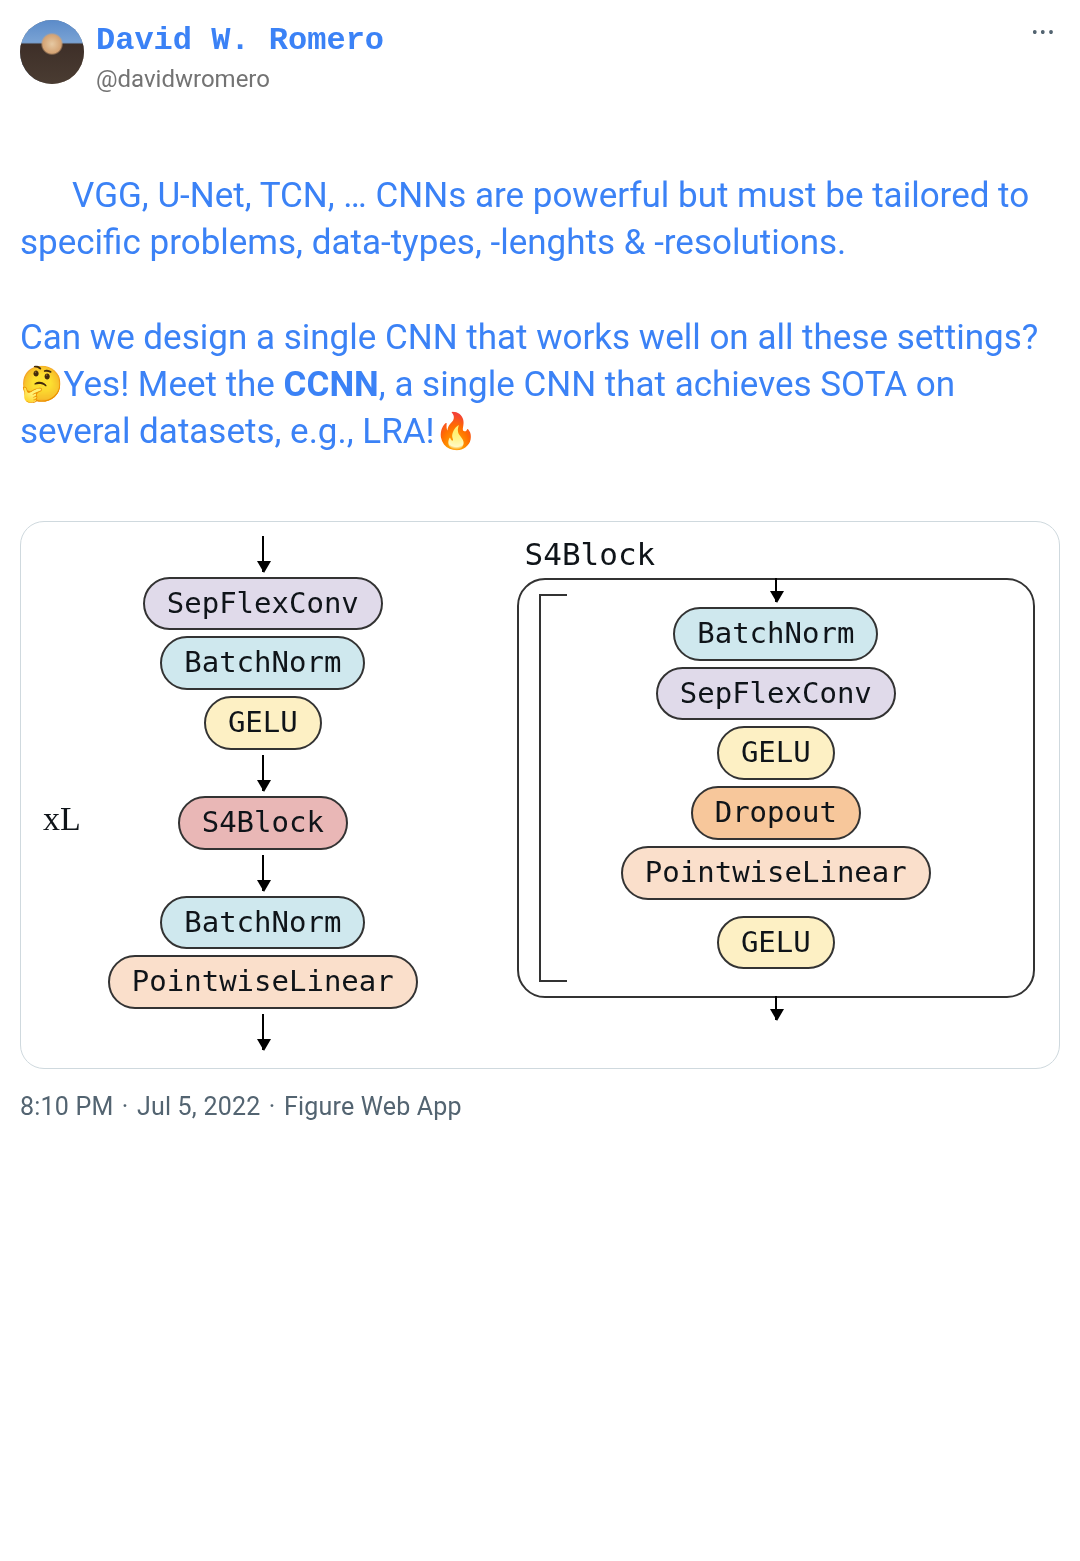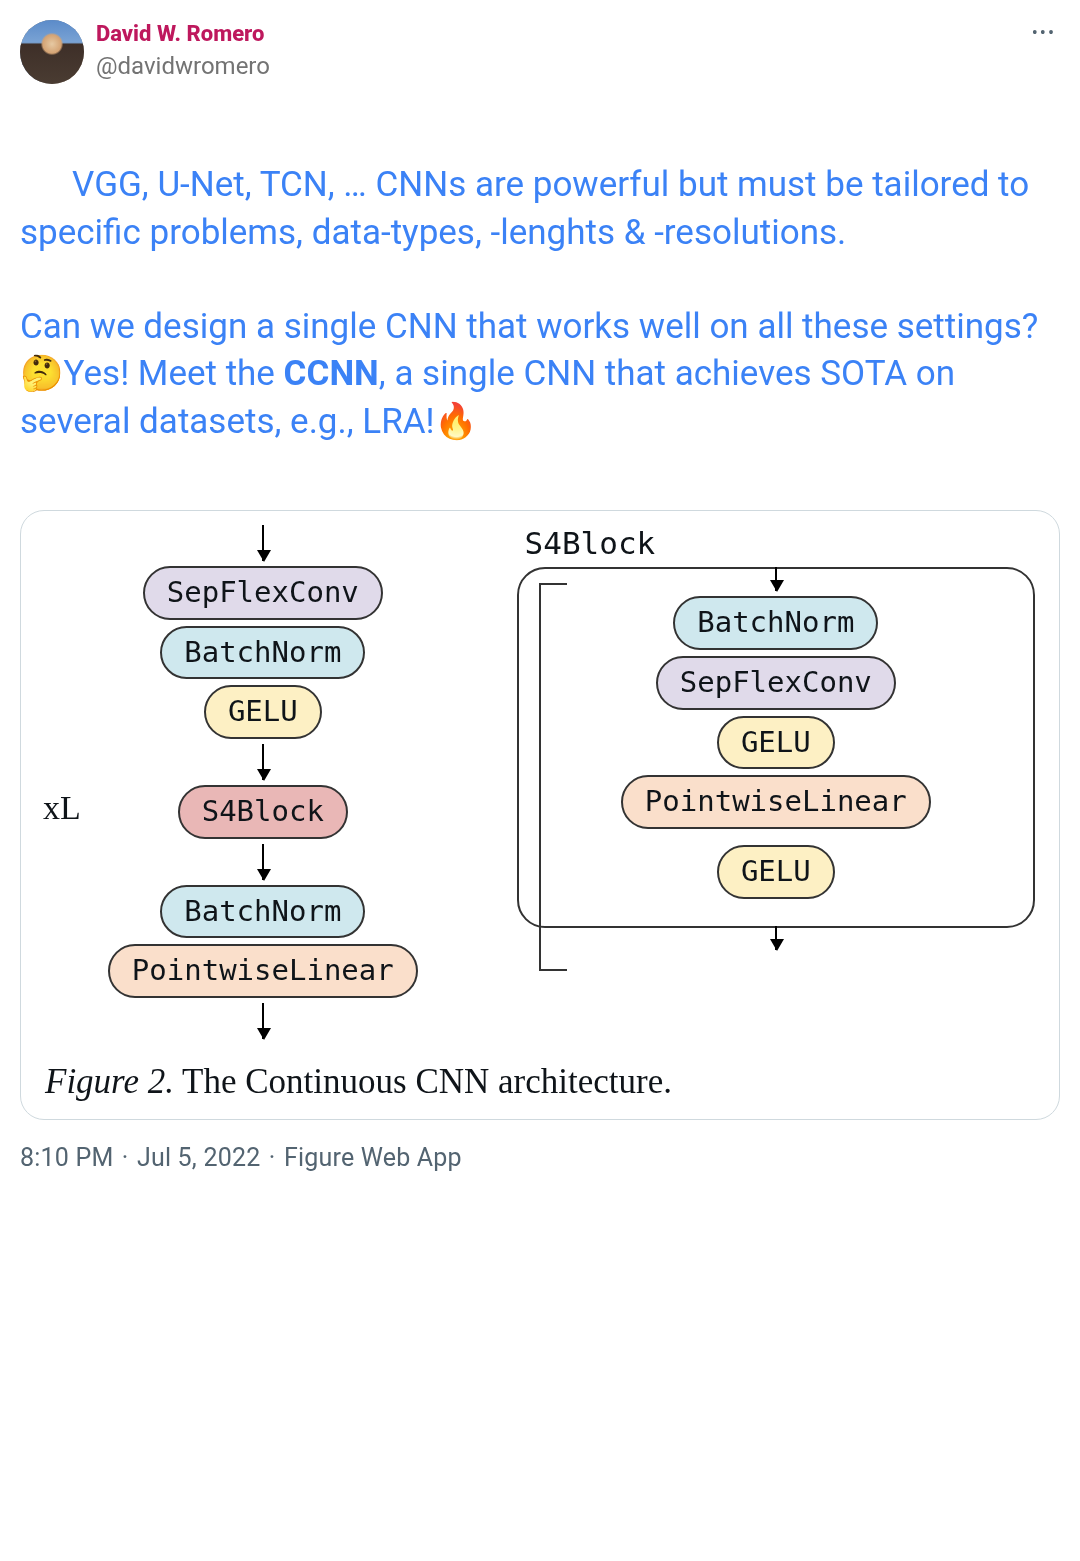--- a/index.html
+++ b/index.html
@@ -35,23 +35,24 @@
     background: radial-gradient(circle at 32px 24px, #e6c9a3 0%, #d4a374 18%, transparent 22%),
                 linear-gradient(to bottom, #5b8bc9 0%, #7aa3d4 35%, #3e2f28 38%, #4a3c32 100%);
   }
   .names {
     flex: 1;
     display: flex;
     flex-direction: column;
     gap: 2px;
   }
   .display-name {
-    font-size: 22px;
+    font-size: 32px;
     font-weight: 800;
-    color: #be185d;
+    color: #3b82f6;
+    font-family: Liberation Mono, monospace;
   }
   .handle {
     font-size: 24px;
     color: #737373;
     font-weight: 400;
   }
   .more {
     color: #536471;
     font-size: 18px;
     letter-spacing: 2px;
@@ -221,31 +222,29 @@
 
       <div class="col col-right">
         <div class="s4-title">S4Block</div>
         <div class="s4box">
           <div class="skip" id="skip-line" style="left: 20px; top: 14px; height: 388px; width: 28px;"></div>
           <div class="arrow short" style="margin-top:-30px;"></div>
           <div id="right-blocks" style="display: flex; flex-direction: column; align-items: center;">
               <div class="block c-blue">BatchNorm</div>
               <div class="block c-lavender">SepFlexConv</div>
               <div class="block c-yellow">GELU</div>
+              <div class="block c-orange">Dropout</div>
               <div class="block c-peach">PointwiseLinear</div>
               <div style="height: 10px;"></div>
               <div class="block c-yellow">GELU</div>
             </div>
         </div>
         <div class="arrow short" style="margin-top:-2px;"></div>
       </div>
 
     </div>
-    <div class="caption">
-      <span class="figlabel">Figure 2.</span><span> The Continuous CNN architecture.</span>
-    </div>
   </div>
 
   <div class="footer">
     <span>8:10 PM</span><span class="sep"> · </span><span>Jul 5, 2022</span><span class="sep"> · </span><span>Figure Web App</span>
   </div>
 
 </div>
 
 </body></html>

